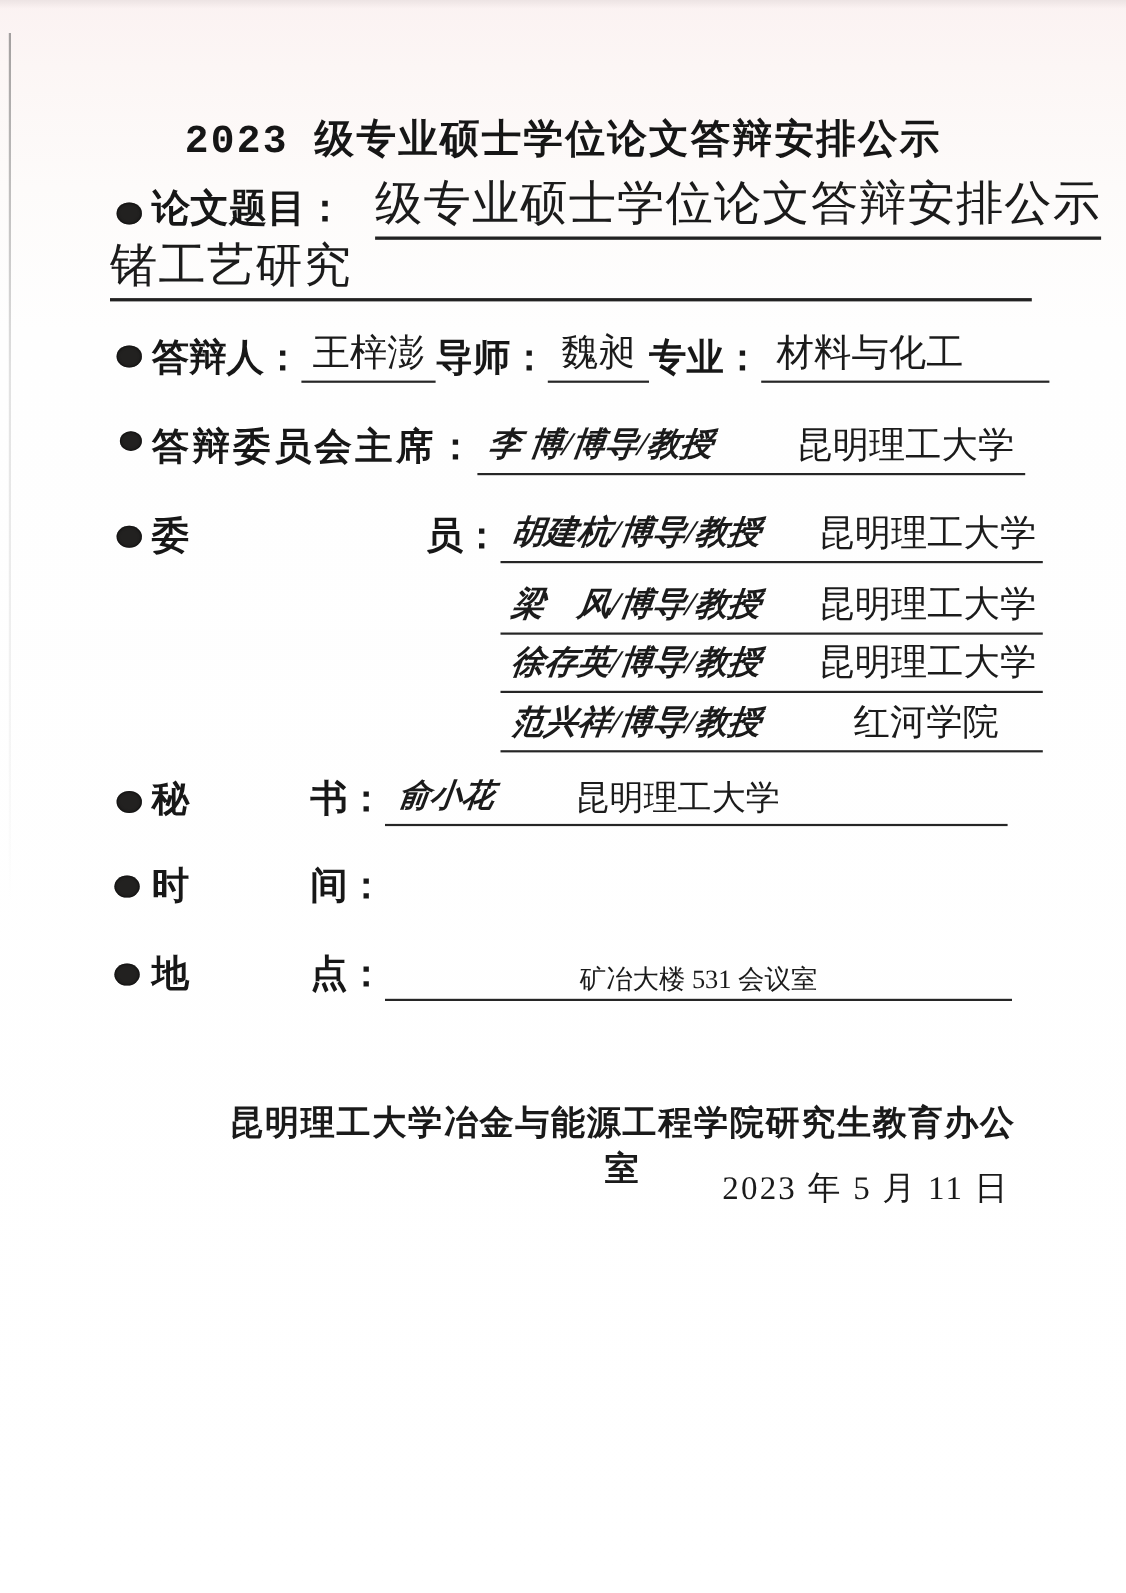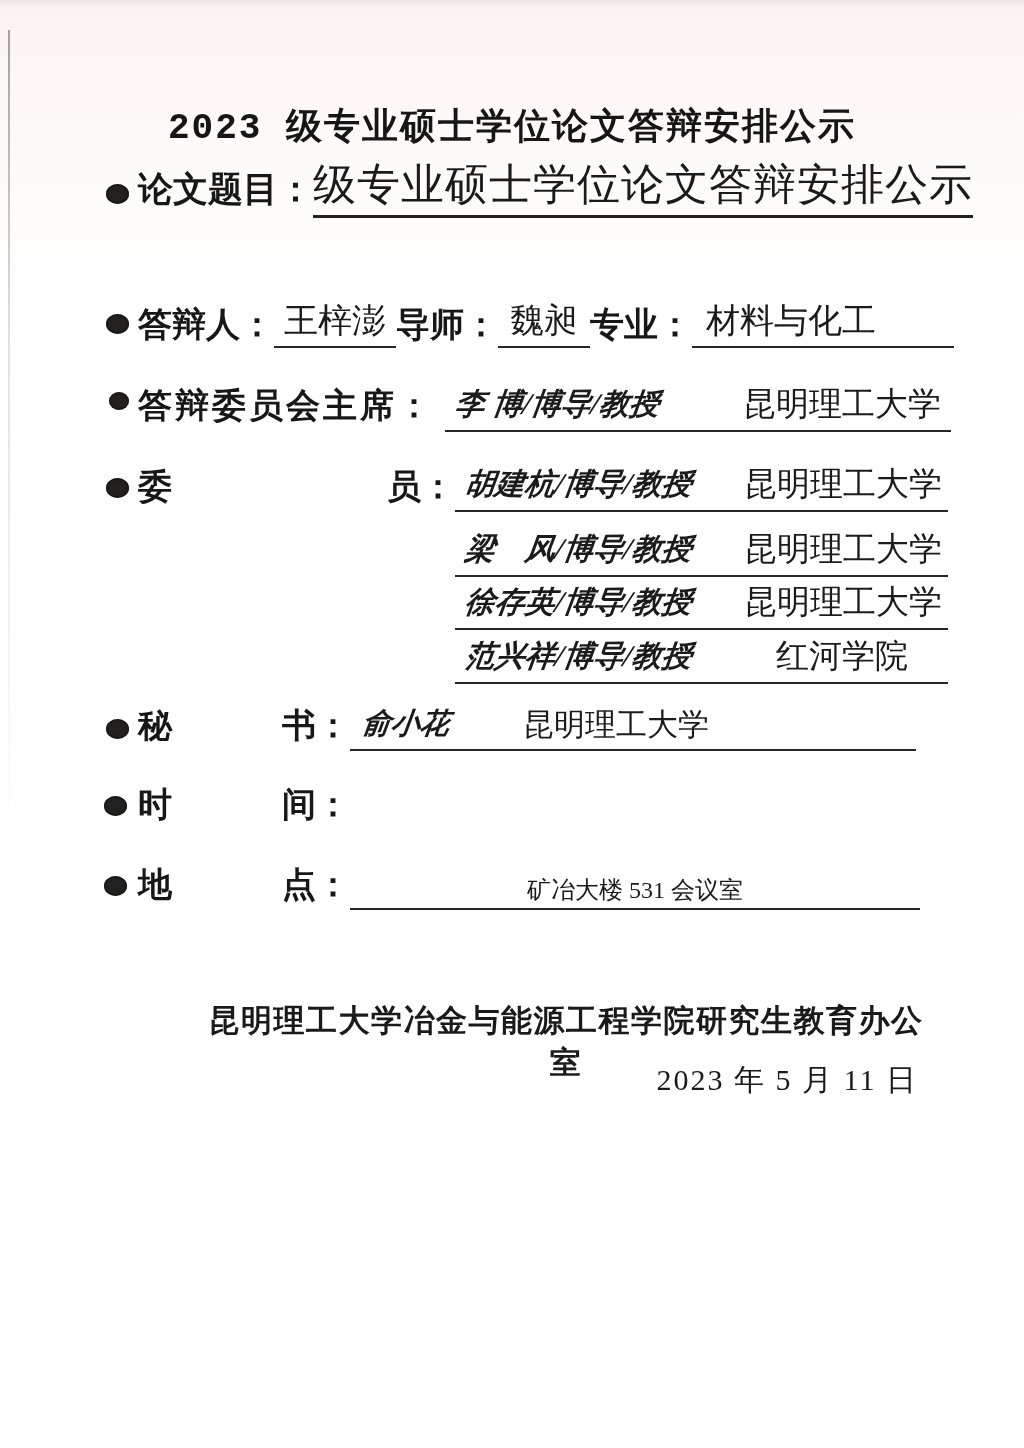--- a/index.html
+++ b/index.html
@@ -67,36 +67,39 @@
   <div class="title">2023 级专业硕士学位论文答辩安排公示</div>
 
   <div class="bullet" style="left:106px; top:184px;"></div>
   <div class="bullet" style="left:106px; top:314px;"></div>
   <div class="bullet" style="left:109px; top:392px; width:20px; height:18px;"></div>
   <div class="bullet" style="left:106px; top:478px;"></div>
   <div class="bullet" style="left:106px; top:719px;"></div>
   <div class="bullet" style="left:104px; top:796px;"></div>
   <div class="bullet" style="left:104px; top:876px;"></div>
 
-  <div class="line" style="top:164px; left:138px; right:74px; height:54px;">
+  <div class="line" style="top:164px; left:138px; right:74px; height:54px;gap:28px;">
     <span class="lbl" style="font-size:35px; padding-bottom:5px;">论文题目：</span>
     <span class="big ul3 grow" style="padding-bottom:1px;">级专业硕士学位论文答辩安排公示</span>
   </div>
 
+  <div class="line" style="top:224px; left:100px; width:838px; height:50px;">
+    <span class="big ul3 grow" style="padding-bottom:1px;">锗工艺研究</span>
+  </div>
 
   <div class="line" style="top:300px; left:138px; right:70px; height:48px;">
     <span class="lbl">答辩人：</span>
     <span class="val ul" style="padding:0 10px 2px 10px;">王梓澎</span>
     <span class="lbl">导师：</span>
     <span class="val ul" style="padding:0 12px 2px 12px;text-align:center;">魏昶</span>
     <span class="lbl">专业：</span>
     <span class="val ul grow" style="padding:0 4px 2px 14px;">材料与化工</span>
   </div>
 
-  <div class="line" style="top:380px; left:138px; right:73px; height:52px;gap:11px;">
+  <div class="line" style="top:380px; left:138px; right:92px; height:52px;">
     <span class="lbl" style="letter-spacing:3px; padding-bottom:3px;">答辩委员会主席：</span>
     <div class="group ul grow" style="justify-content:space-between; padding:0 10px 2px 10px;">
       <span class="hand">李 博/博导/教授</span>
       <span class="inst">昆明理工大学</span>
     </div>
   </div>
 
   <div class="line" style="top:464px; left:138px; right:76px; height:48px;">
     <div class="lbl-spread" style="width:317px; padding-bottom:2px;">
       <span>委</span>

